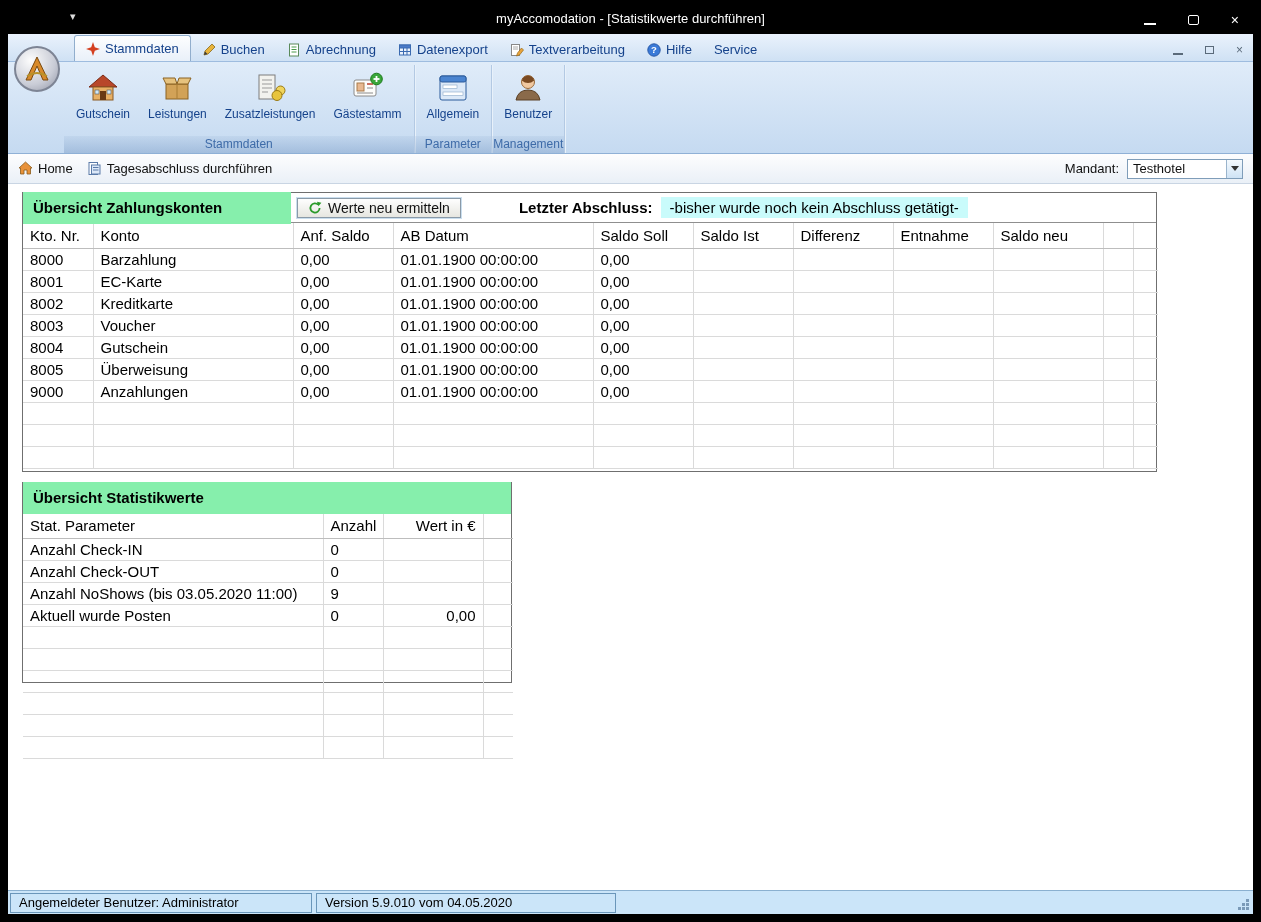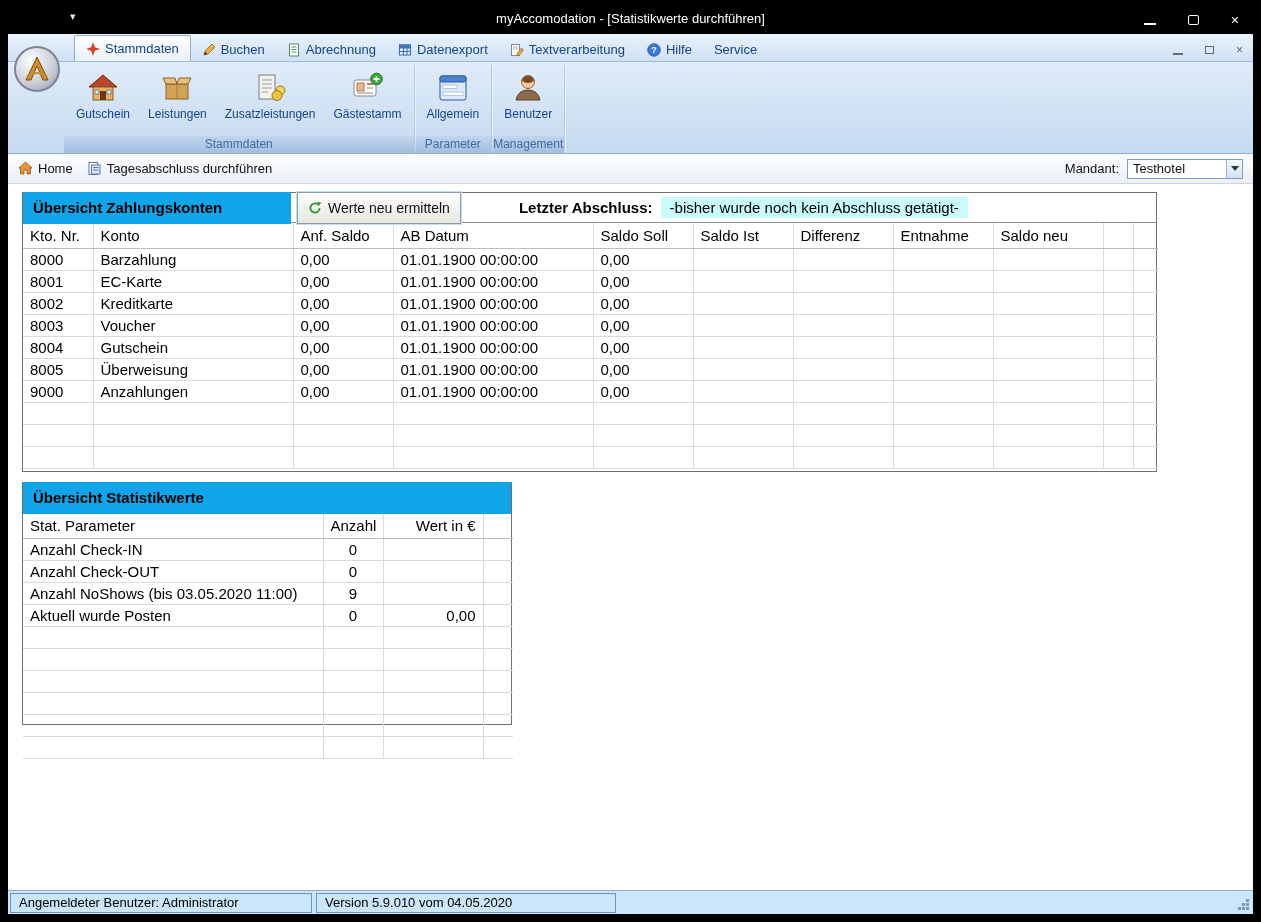--- a/index.html
+++ b/index.html
@@ -48,38 +48,38 @@
   .mandant-area{margin-left:auto;display:flex;align-items:center;gap:8px}
   .combo{width:116px;height:20px;background:#fff;border:1px solid #7f9db9;display:flex;align-items:center;position:relative;font-size:13px}
   .combo-value{flex:1;padding:0 5px;white-space:nowrap;overflow:hidden}
   .combo-btn{width:16px;height:18px;background:linear-gradient(#f5fafe,#cfe3f5);border-left:1px solid #9ab4cc;display:flex;align-items:center;justify-content:center}
   .combo-arrow{width:0;height:0;border-left:4px solid transparent;border-right:4px solid transparent;border-top:5px solid #333}
 
   
   .main{flex:1;background:#fff;padding:8px 14px 0;overflow:hidden}
   .panel{border:1px solid #6f6f6f;background:#fff}
   .panel1{width:1135px;height:280px;margin-bottom:10px}
-  .panel2{width:490px;height:243px}
+  .panel2{width:490px;height:201px}
   .pheader{height:30px;display:flex;align-items:center;background:#fff;border-bottom:1px solid #8f8f8f}
-  .ptitle{background:#0ea5e9;height:100%;display:flex;align-items:center;padding:16px 10px;font-weight:bold;font-size:15px;color:#000}
+  .ptitle{background:#86efac;height:100%;display:flex;align-items:center;padding:16px 10px;font-weight:bold;font-size:15px;color:#000}
   .panel1 .ptitle{flex:0 0 268px}
   .panel2 .ptitle{flex:1}
-  .refresh-btn{margin-left:6px;height:32px;display:flex;align-items:center;gap:6px;padding:0 10px;background:linear-gradient(#fefefe,#e6e6e0);border:1px solid #8a9aa8;outline:1px solid #cadeee;font-size:14px;color:#111;white-space:nowrap;cursor:default}
+  .refresh-btn{margin-left:6px;height:20px;display:flex;align-items:center;gap:6px;padding:0 10px;background:linear-gradient(#fefefe,#e6e6e0);border:1px solid #8a9aa8;outline:1px solid #cadeee;font-size:14px;color:#111;white-space:nowrap;cursor:default}
   .refresh-btn svg{width:14px;height:14px}
   .lastclose-label{margin-left:58px;font-weight:bold;font-size:15px;white-space:nowrap}
   .lastclose-value{margin-left:8px;background:#c9fbfb;font-weight:normal;font-size:15px;padding:2px 9px;white-space:nowrap}
   .start-btn{margin-left:auto;height:100%;flex:0 0 196px;display:flex;align-items:center;justify-content:center;gap:7px;
     background:linear-gradient(#e4e0d8,#cfcabe);border-left:1px solid #9a968c;color:#9b9b9b;font-size:15px;white-space:nowrap}
   .start-btn svg{width:16px;height:16px}
 
   table{border-collapse:collapse;table-layout:fixed;width:100%}
   th,td{height:22px;padding:0 7px;font-size:15px;font-weight:normal;text-align:left;border-right:1px solid #dadada;border-bottom:1px solid #dadada;overflow:hidden;white-space:nowrap;color:#000}
   th{height:25px;border-bottom:1px solid #bdbdbd}
   th:last-child,td:last-child{border-right:none}
-  #stats-table th:nth-child(2),#stats-table td:nth-child(2){text-align:center}
+  #stats-table th:nth-child(2),#stats-table td:nth-child(2){}
   #stats-table th:nth-child(3),#stats-table td:nth-child(3){text-align:right}
 
   
   .statusbar{flex:0 0 24px;background:#cbe5f9;border-top:1px solid #8ab0d0;display:flex;align-items:center;padding:0 2px;position:relative}
   .sbox{height:20px;border:1px solid #6a96ba;display:flex;align-items:center;padding:0 8px;font-size:13px;color:#000;background:#cbe5f9}
   .sbox-user{width:302px}
   .sbox-version{width:300px;margin-left:4px}
   .grip{position:absolute;right:3px;bottom:3px}
 </style>
 </head>

